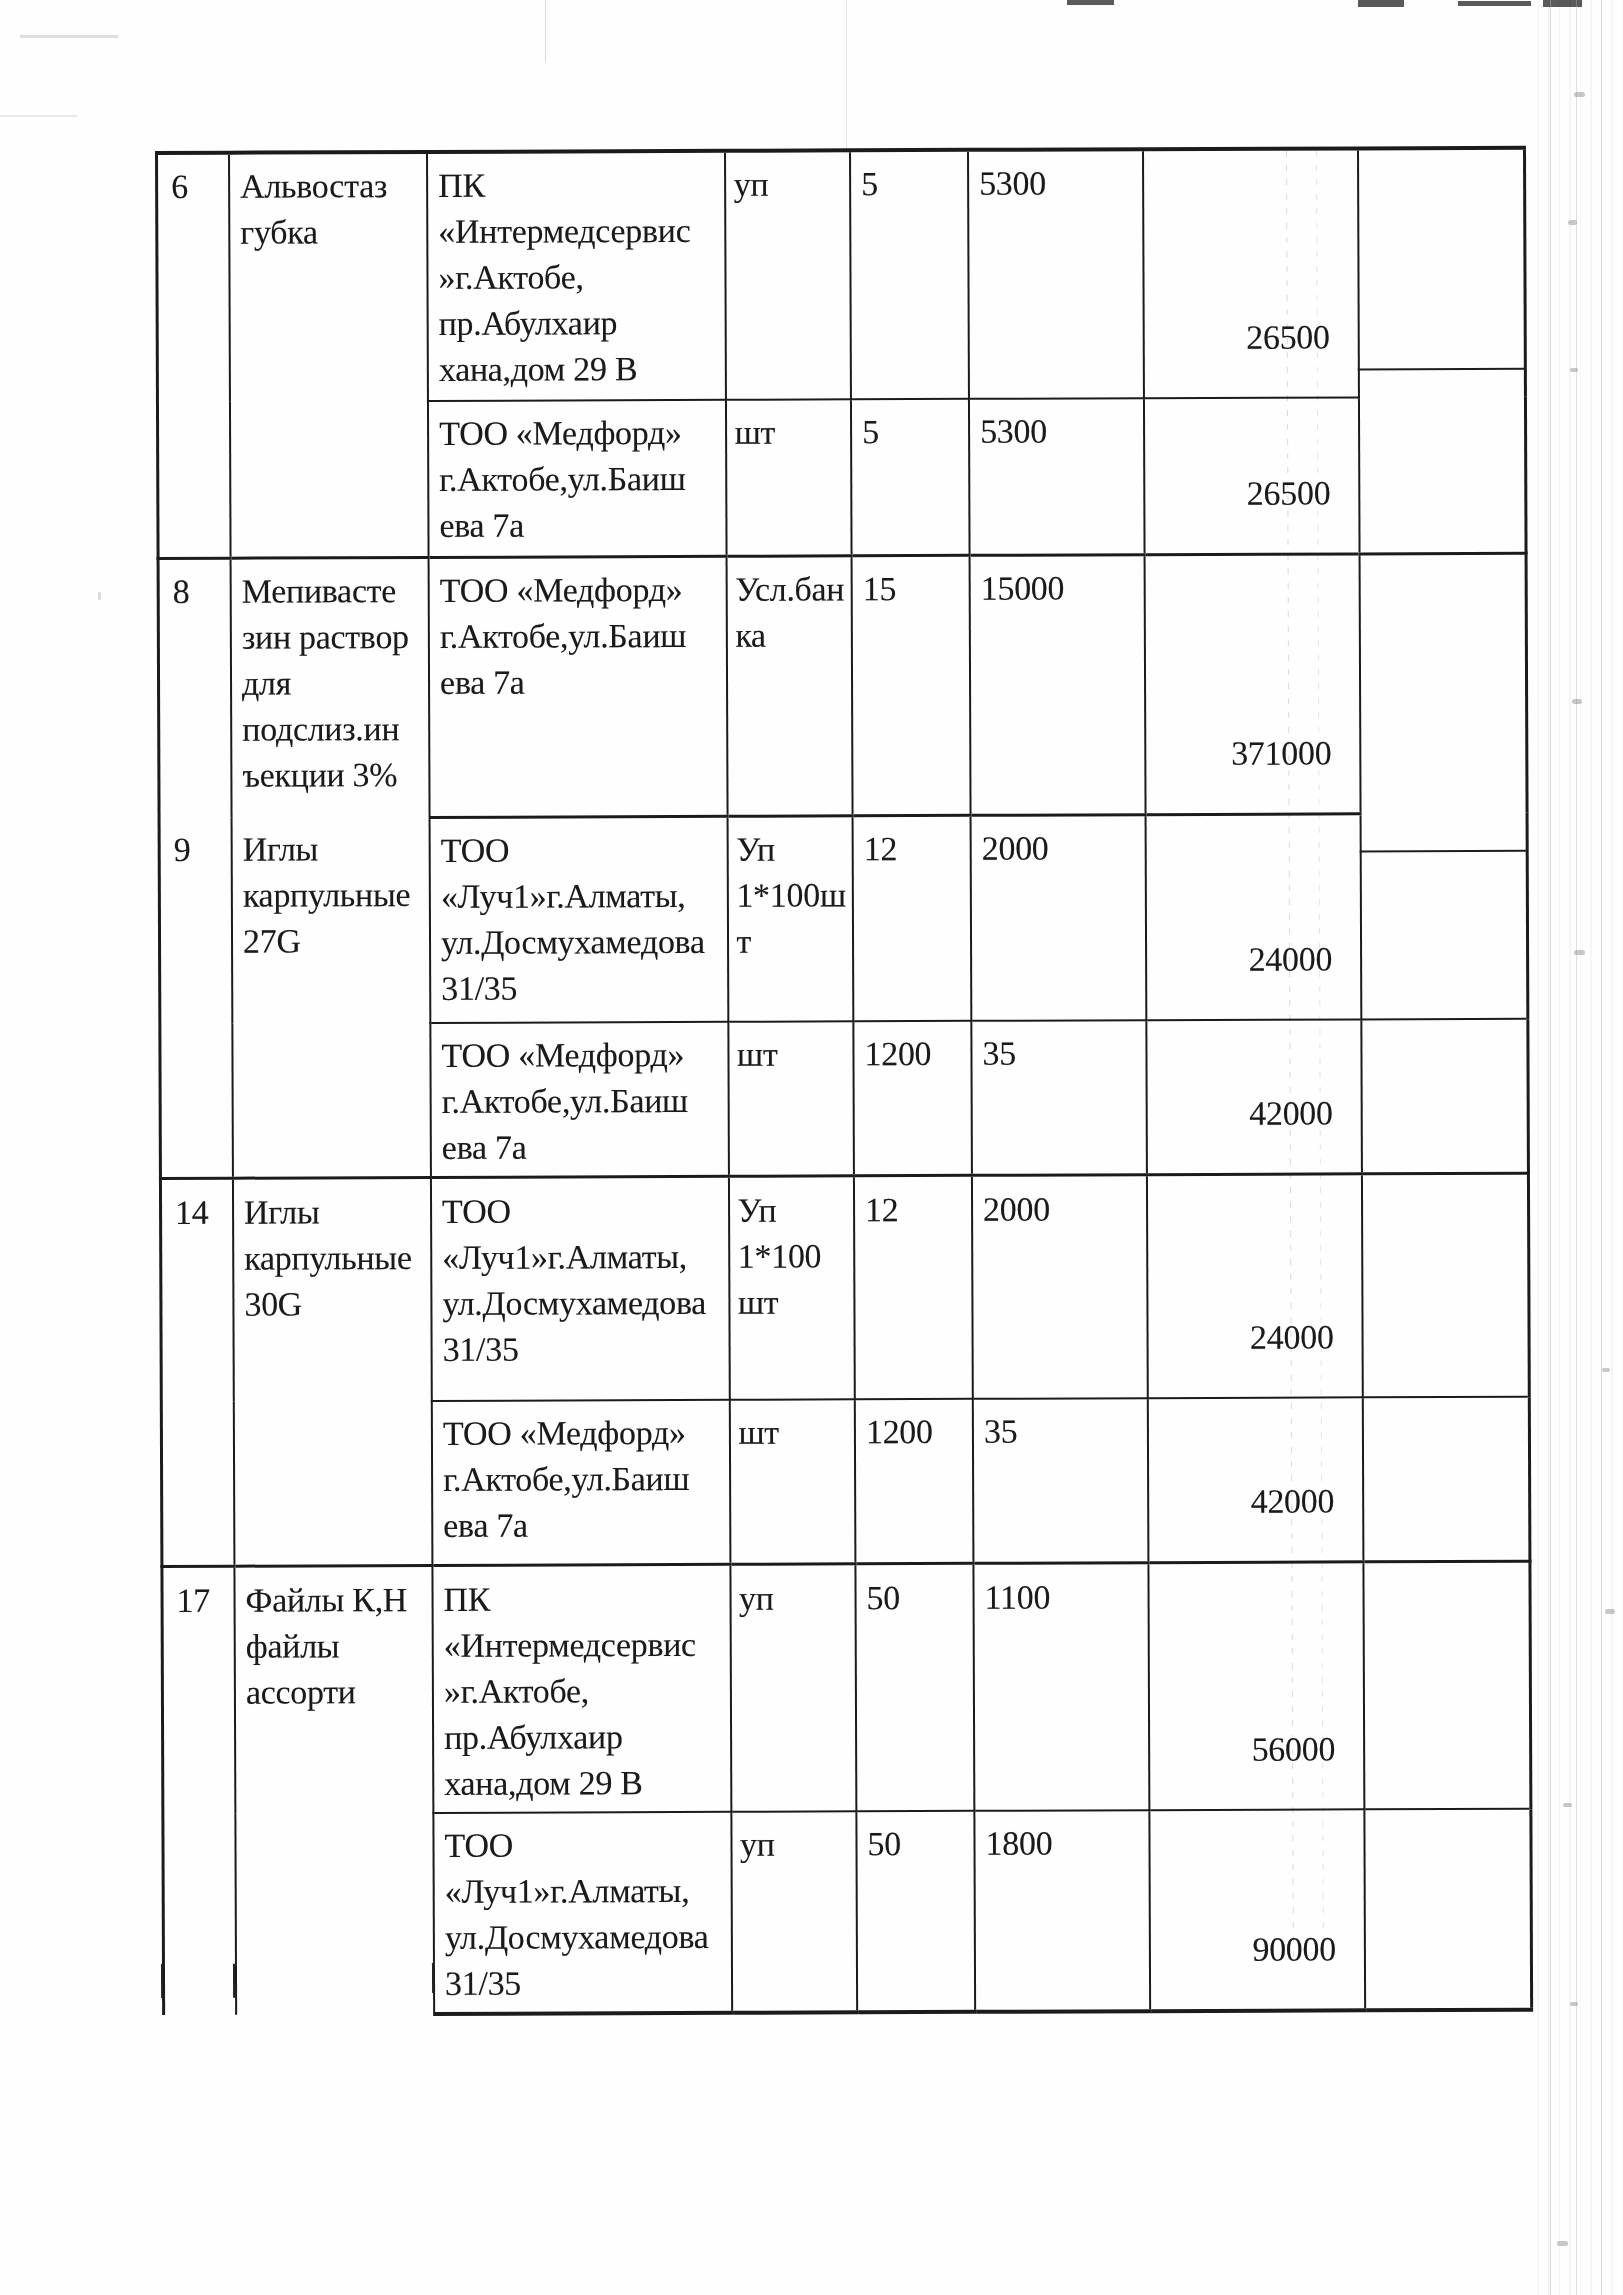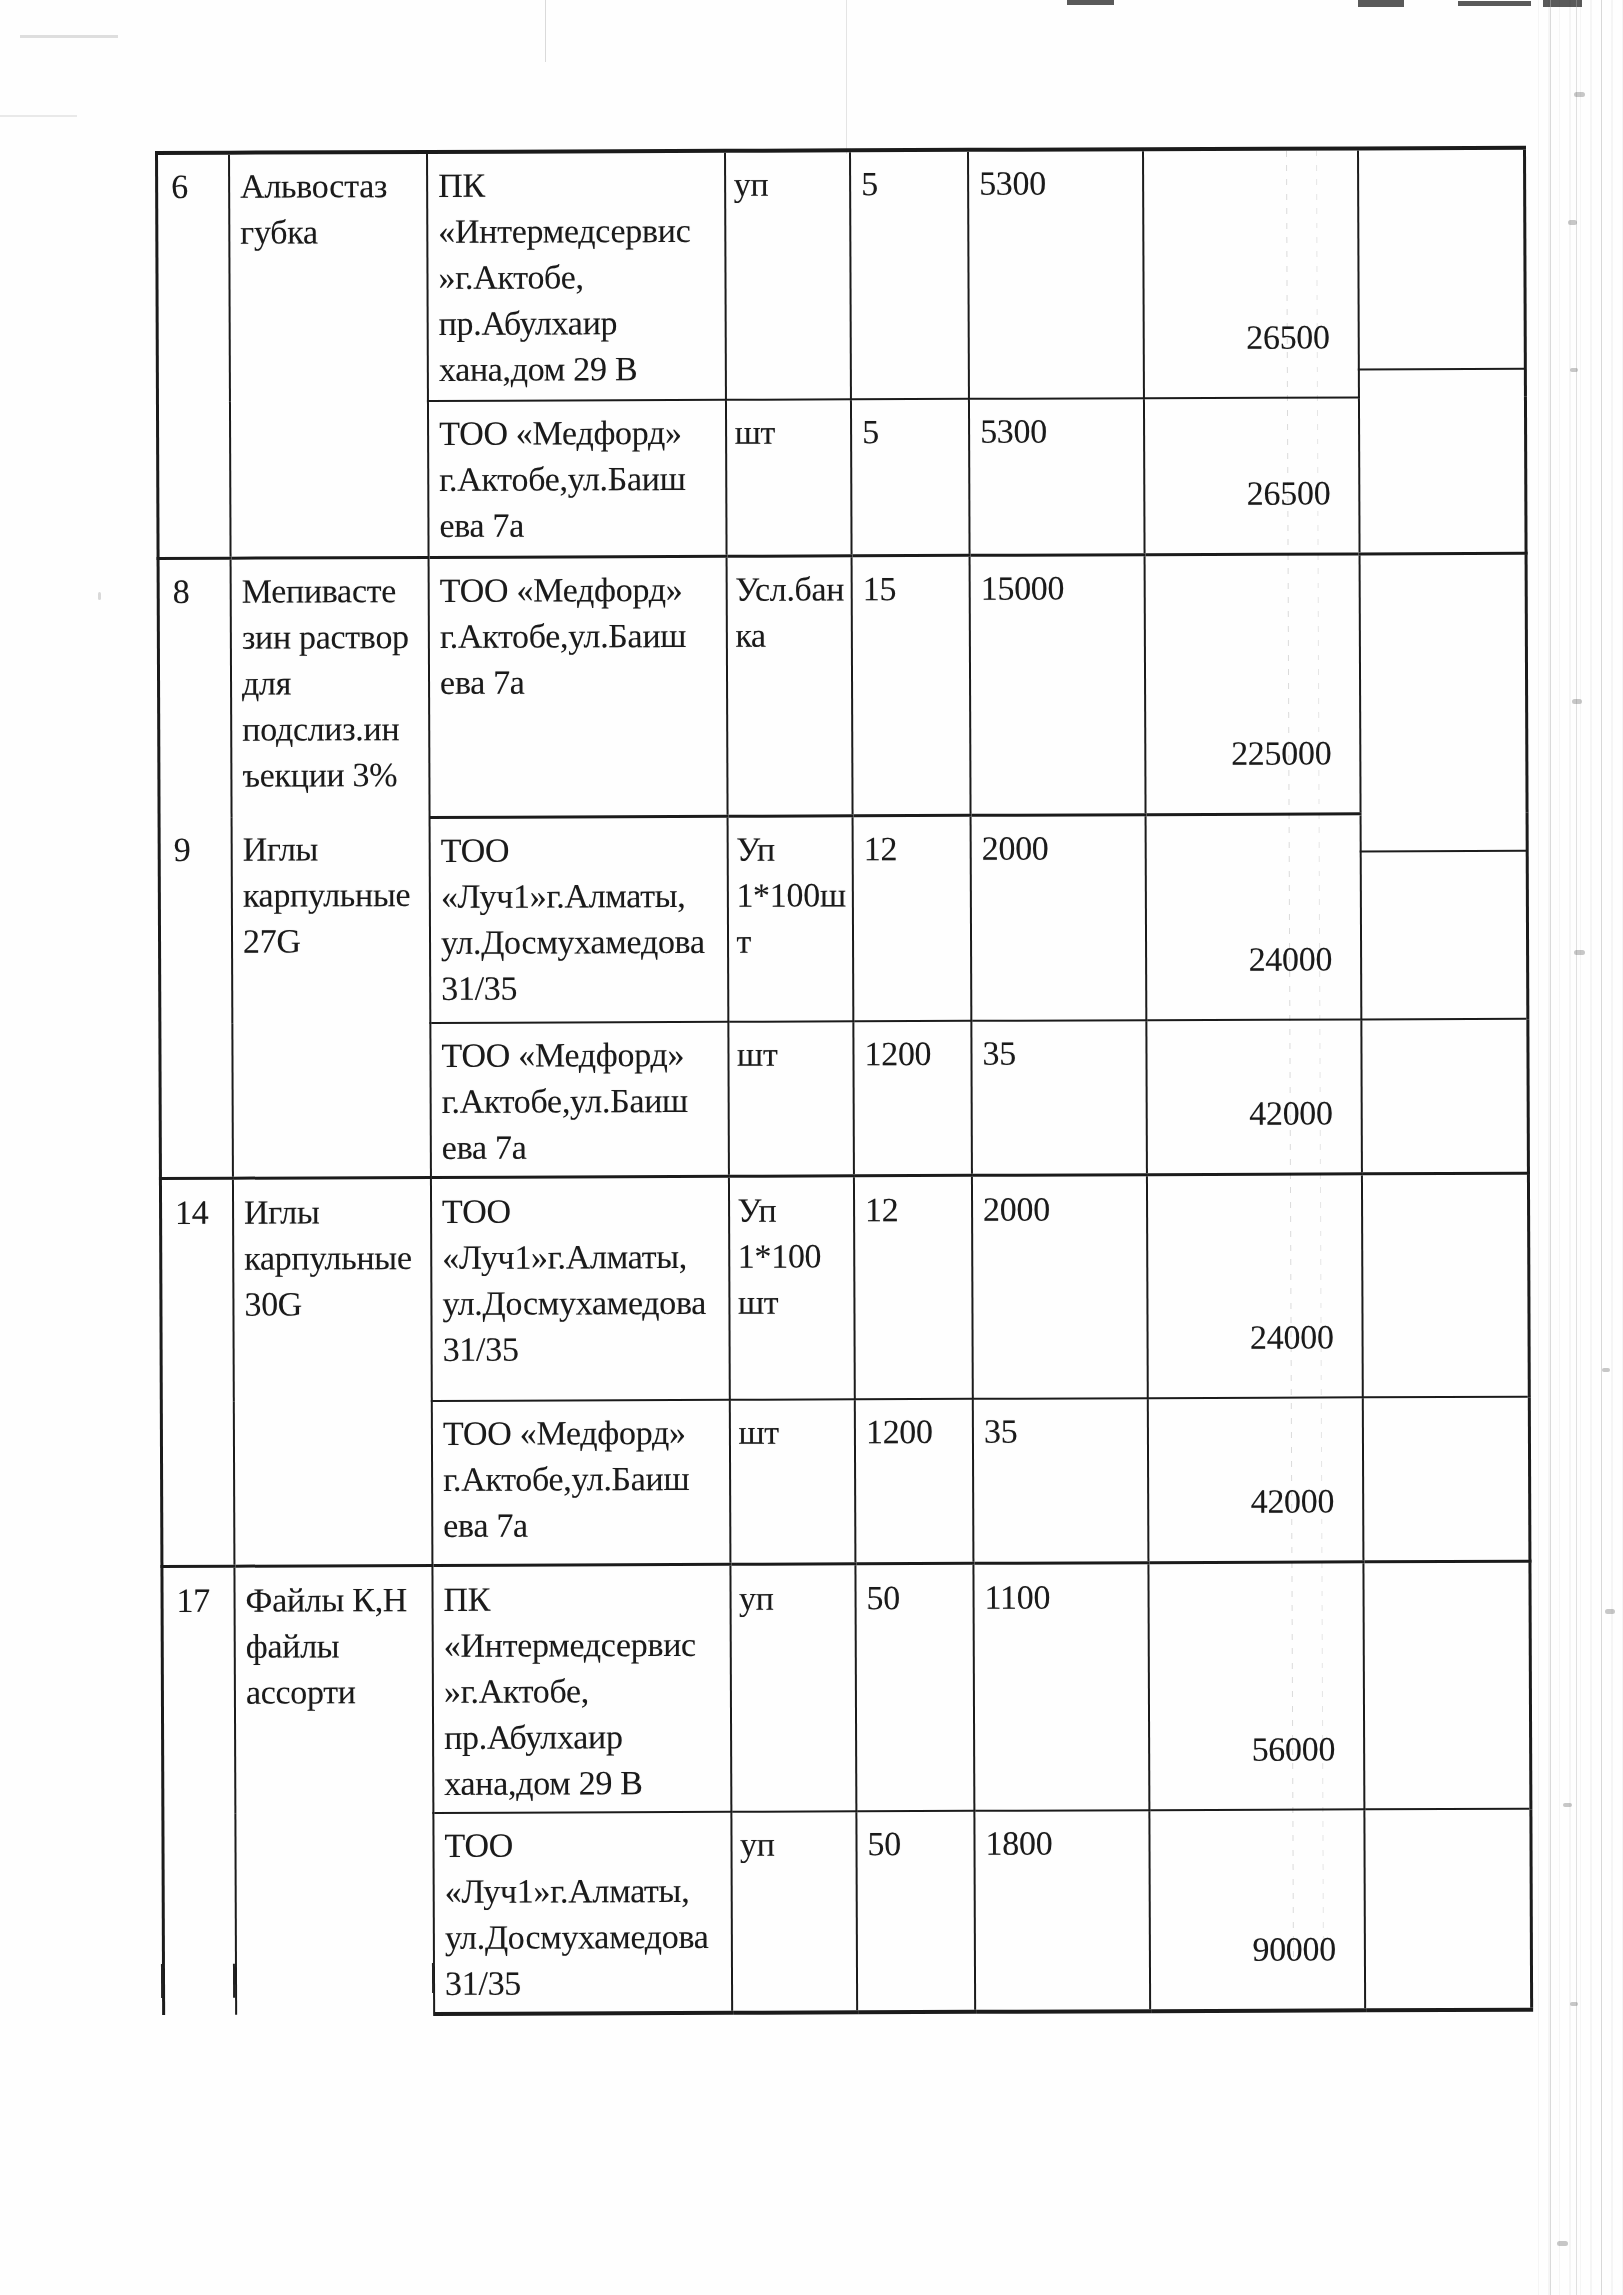--- a/index.html
+++ b/index.html
@@ -189,21 +189,21 @@
               <div class="ct">Усл.бан
 ка</div>
             </td>
         <td class="c-qty bb-item">
               <div class="ct">15</div>
             </td>
         <td class="c-price bb-item">
               <div class="ct">15000</div>
             </td>
         <td class="c-total bb-item">
-              <div class="ct">225000</div>
+              <div class="ct">371000</div>
             </td>
         <td class="c-x br-outer" rowspan="2">
               <div class="xline a89"></div>
             </td>
       </tr>
 
       <tr class="h9a">
         <td class="c-no bl-outer bt-none bb-item" rowspan="2">
               <div class="ct">9</div>
             </td>

